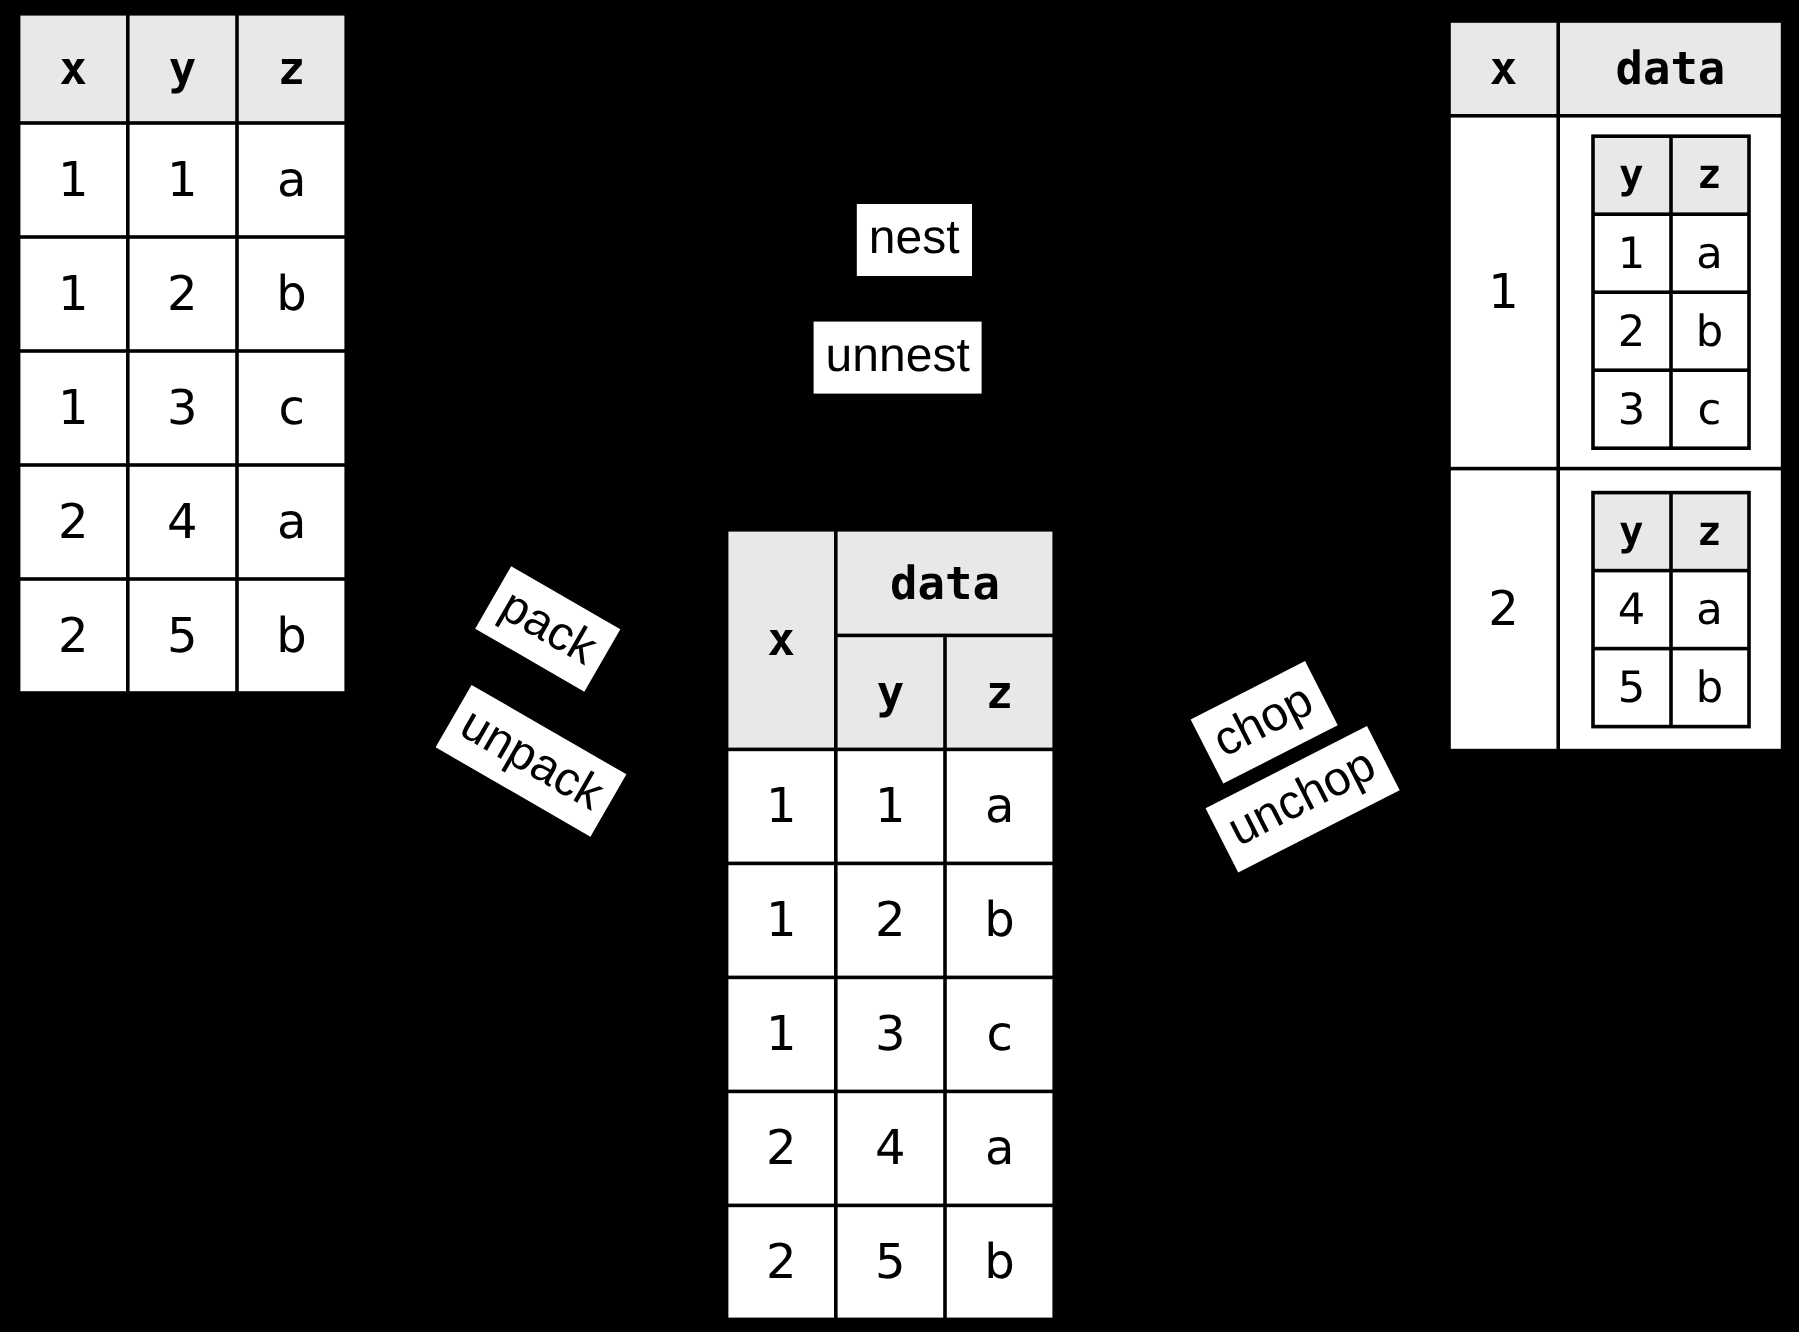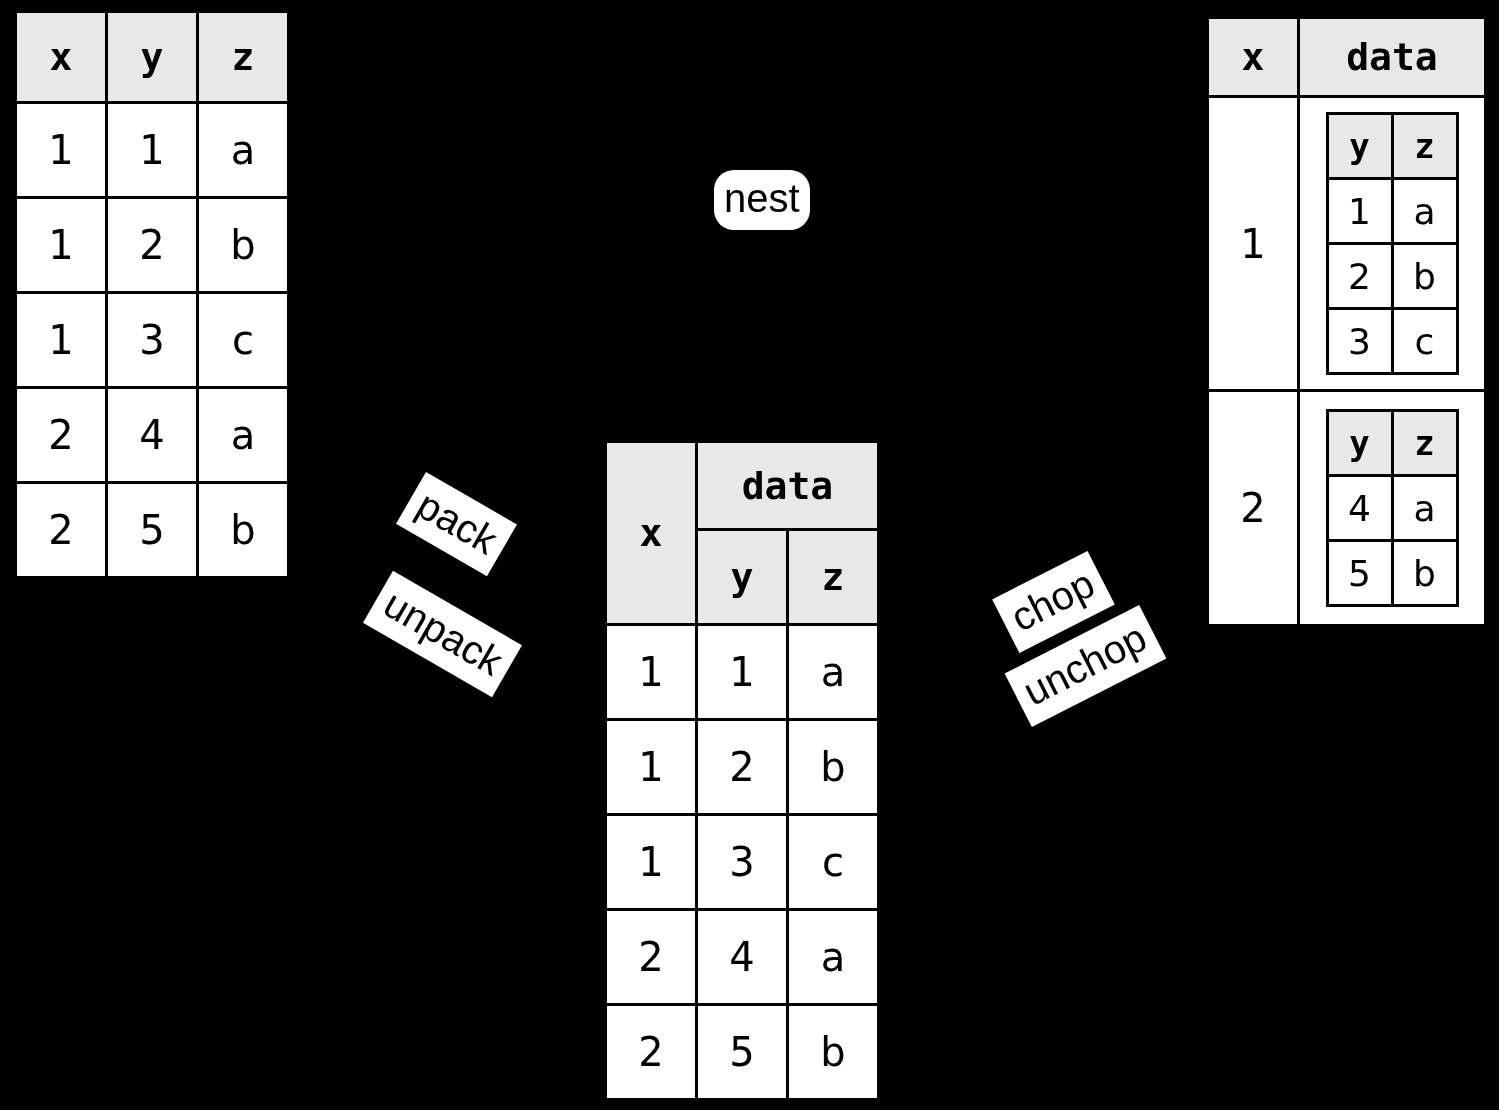--- a/index.html
+++ b/index.html
@@ -95,21 +95,21 @@
   .label {
     position: absolute;
     background: #ffffff;
     color: #000000;
     font-family: "Liberation Sans", sans-serif;
     font-size: 40px;
     line-height: 1.0;
     padding: 8px 10px 12px 10px;
     white-space: nowrap;
   }
-  #label-nest    { left: 714px; top: 170px; border-radius: 20px; }
+  #label-nest    { left: 714px; top: 170px; }
   #label-unnest  { left: 678px; top: 268px; }
   #label-pack    { left: 404px; top: 494px;  transform: rotate(30deg);  transform-origin: center center; }
   #label-unpack  { left: 368px; top: 604px;  transform: rotate(30deg);  transform-origin: center center; }
   #label-chop    { left: 1000px; top: 572px; transform: rotate(-27deg); transform-origin: center center; }
   #label-unchop  { left: 1010px; top: 636px; transform: rotate(-27deg); transform-origin: center center; }
 </style>
 </head>
 <body>
 
 <div id="canvas">
@@ -246,18 +246,19 @@
                 <td>b</td>
               </tr>
             </tbody>
           </table>
         </td>
       </tr>
     </tbody>
   </table>
 
   <div class="label" id="label-nest">nest</div>
+  <div class="label" id="label-unnest">unnest</div>
   <div class="label" id="label-pack">pack</div>
   <div class="label" id="label-unpack">unpack</div>
   <div class="label" id="label-chop">chop</div>
   <div class="label" id="label-unchop">unchop</div>
 
 </div>
 
 </body></html>

